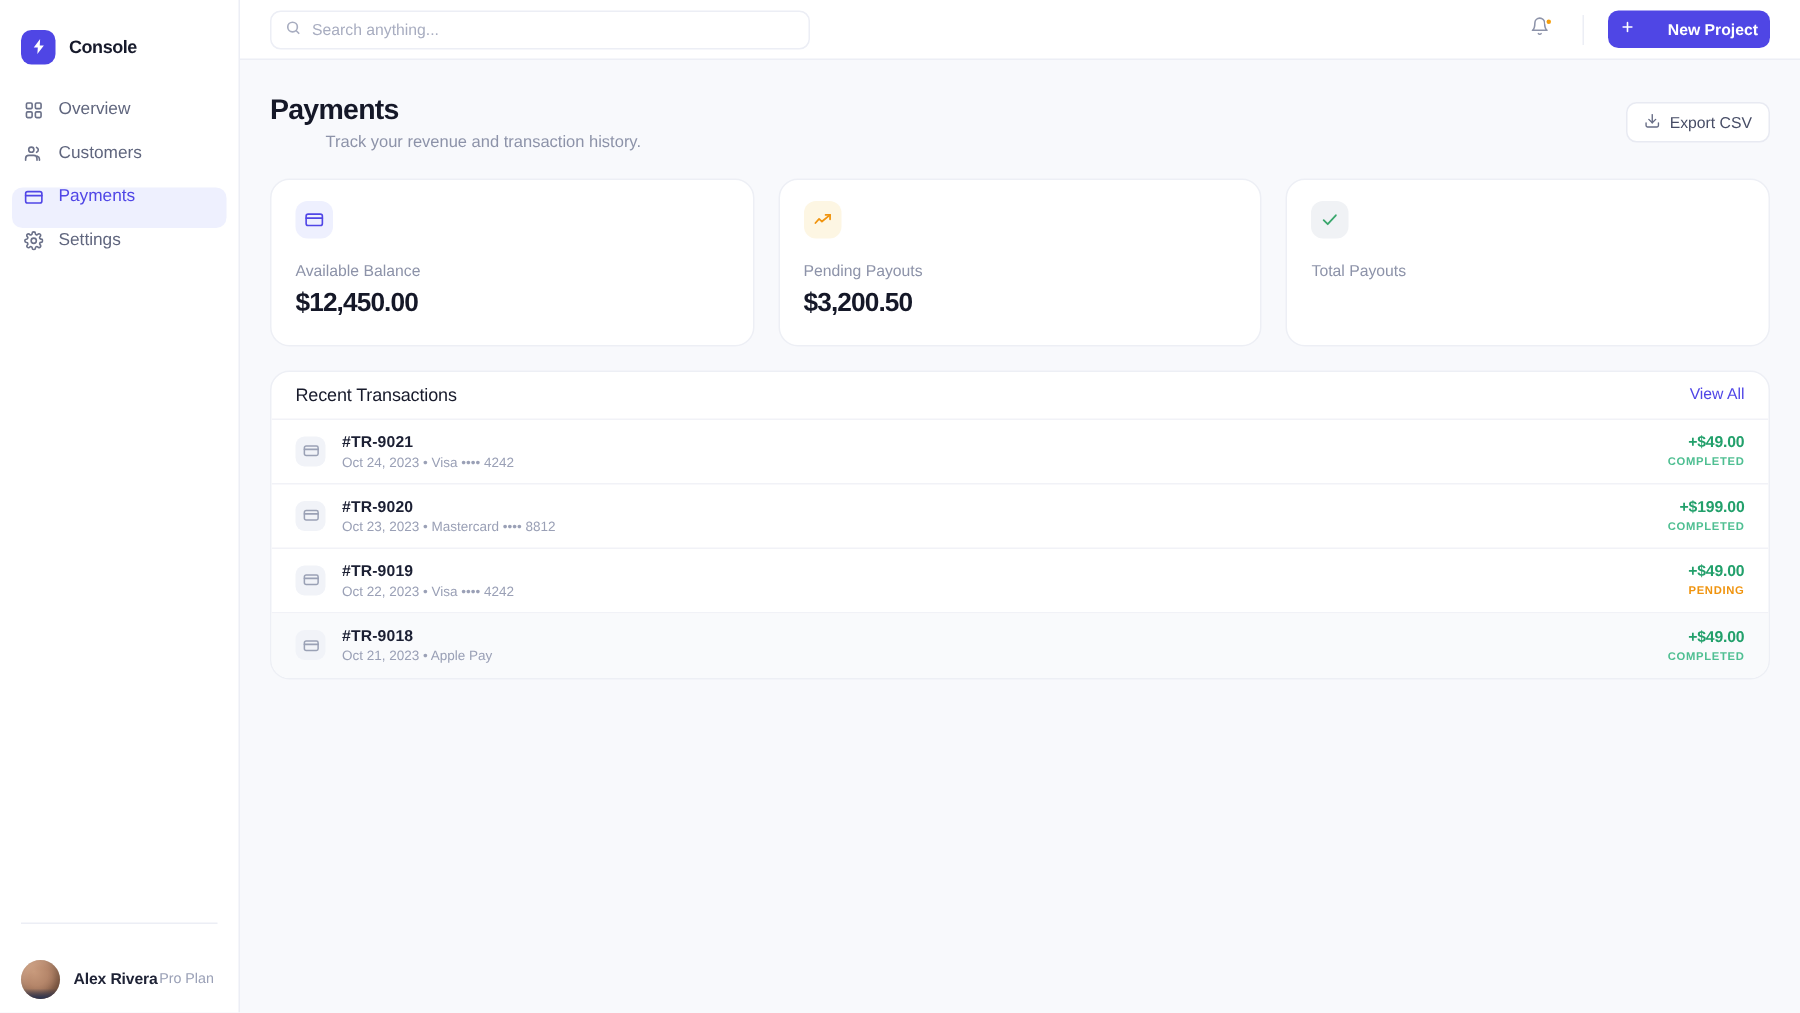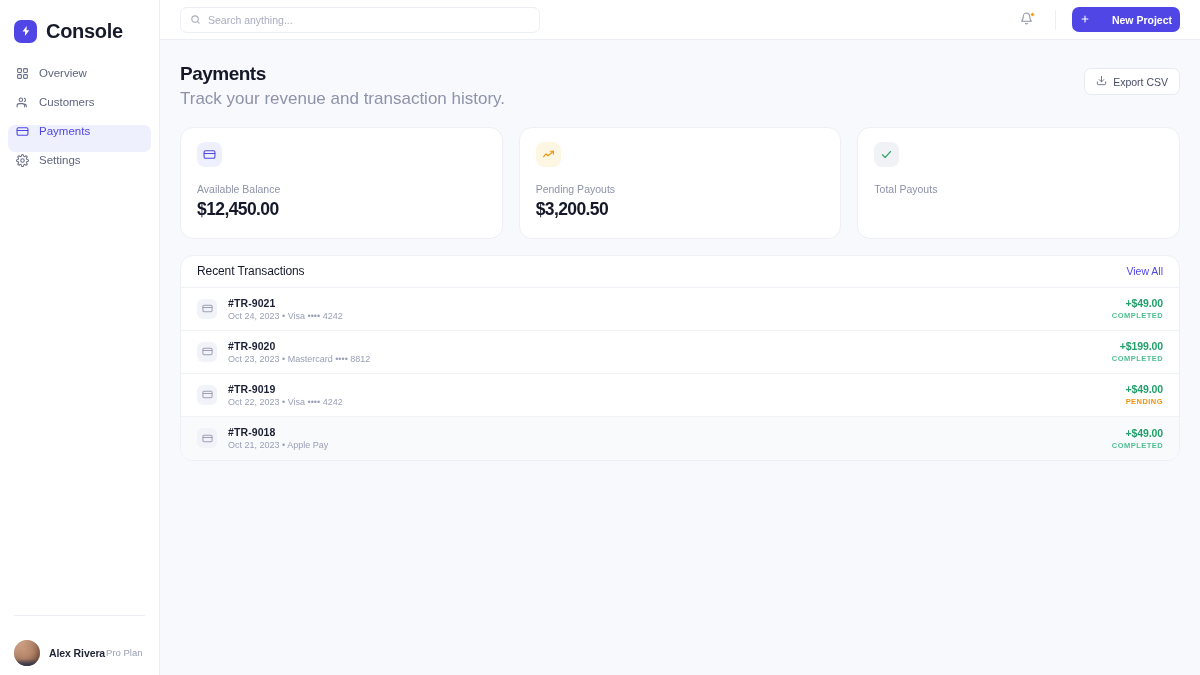--- a/index.html
+++ b/index.html
@@ -46,21 +46,21 @@
     width: 23px;
     height: 23px;
     border-radius: 7px;
     background: #4f46e5;
     display: flex;
     align-items: center;
     justify-content: center;
     flex: 0 0 23px;
   }
   .brand-name {
-    font-size: 20px;
+    font-size: 12px;
     font-weight: bold;
     letter-spacing: -0.3px;
     color: #171a2b;
   }
 
   .nav {
     margin-top: 19px;
     padding: 0 8px;
     display: flex;
     flex-direction: column;
@@ -218,23 +218,24 @@
     margin-bottom: 18px;
   }
   .page-title {
     font-size: 19px;
     font-weight: bold;
     letter-spacing: -0.5px;
     color: #151828;
     line-height: 1.25;
   }
   .page-sub {
-    font-size: 17px;
+    font-size: 11px;
     color: #8d93a9;
     margin-top: 3px;
+    margin-left: 37px;
   }
   .page-head-spacer { flex: 1 1 auto; }
   .export-btn {
     height: 27px;
     background: #fff;
     border: 1px solid #e8eaf2;
     border-radius: 7px;
     font-family: inherit;
     font-size: 10.5px;
     color: #474d66;

